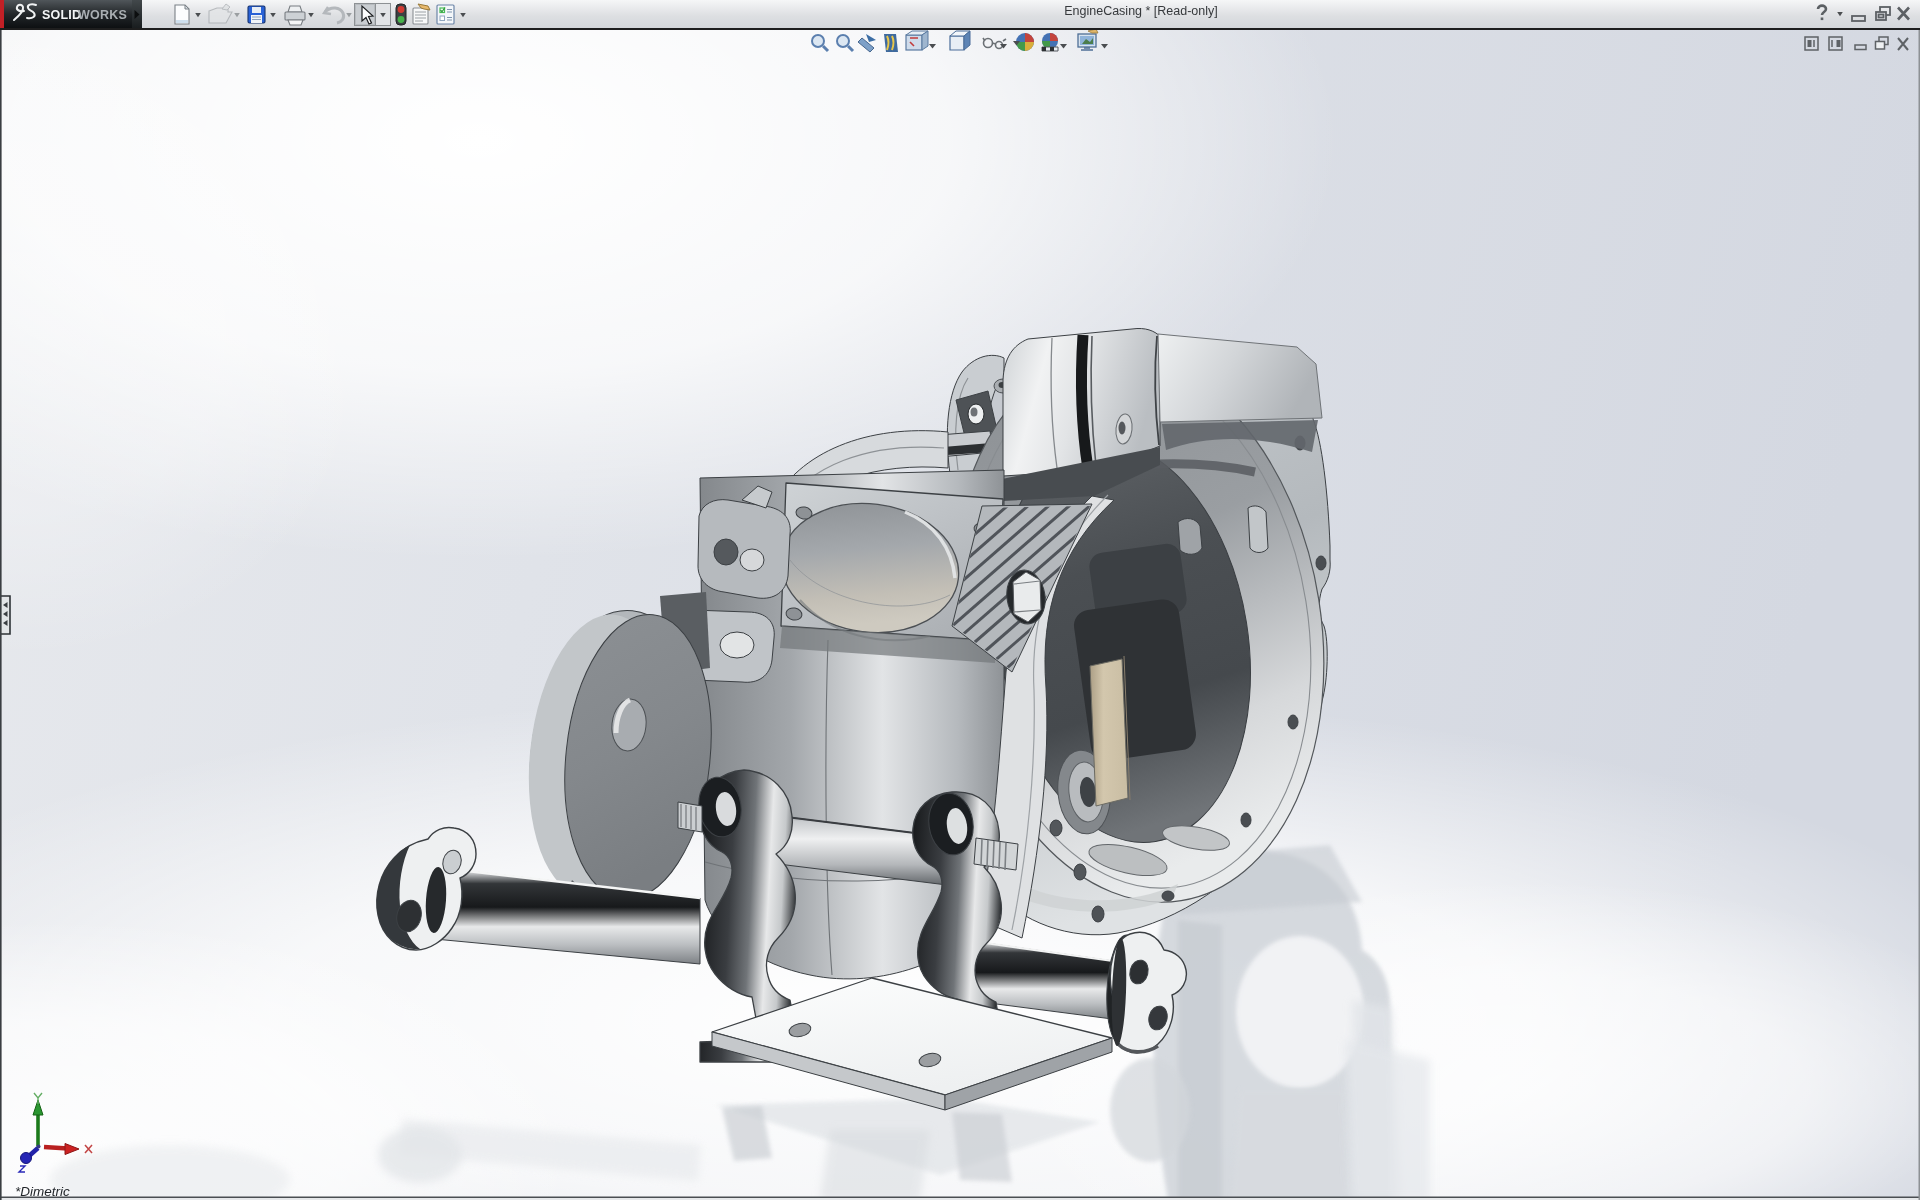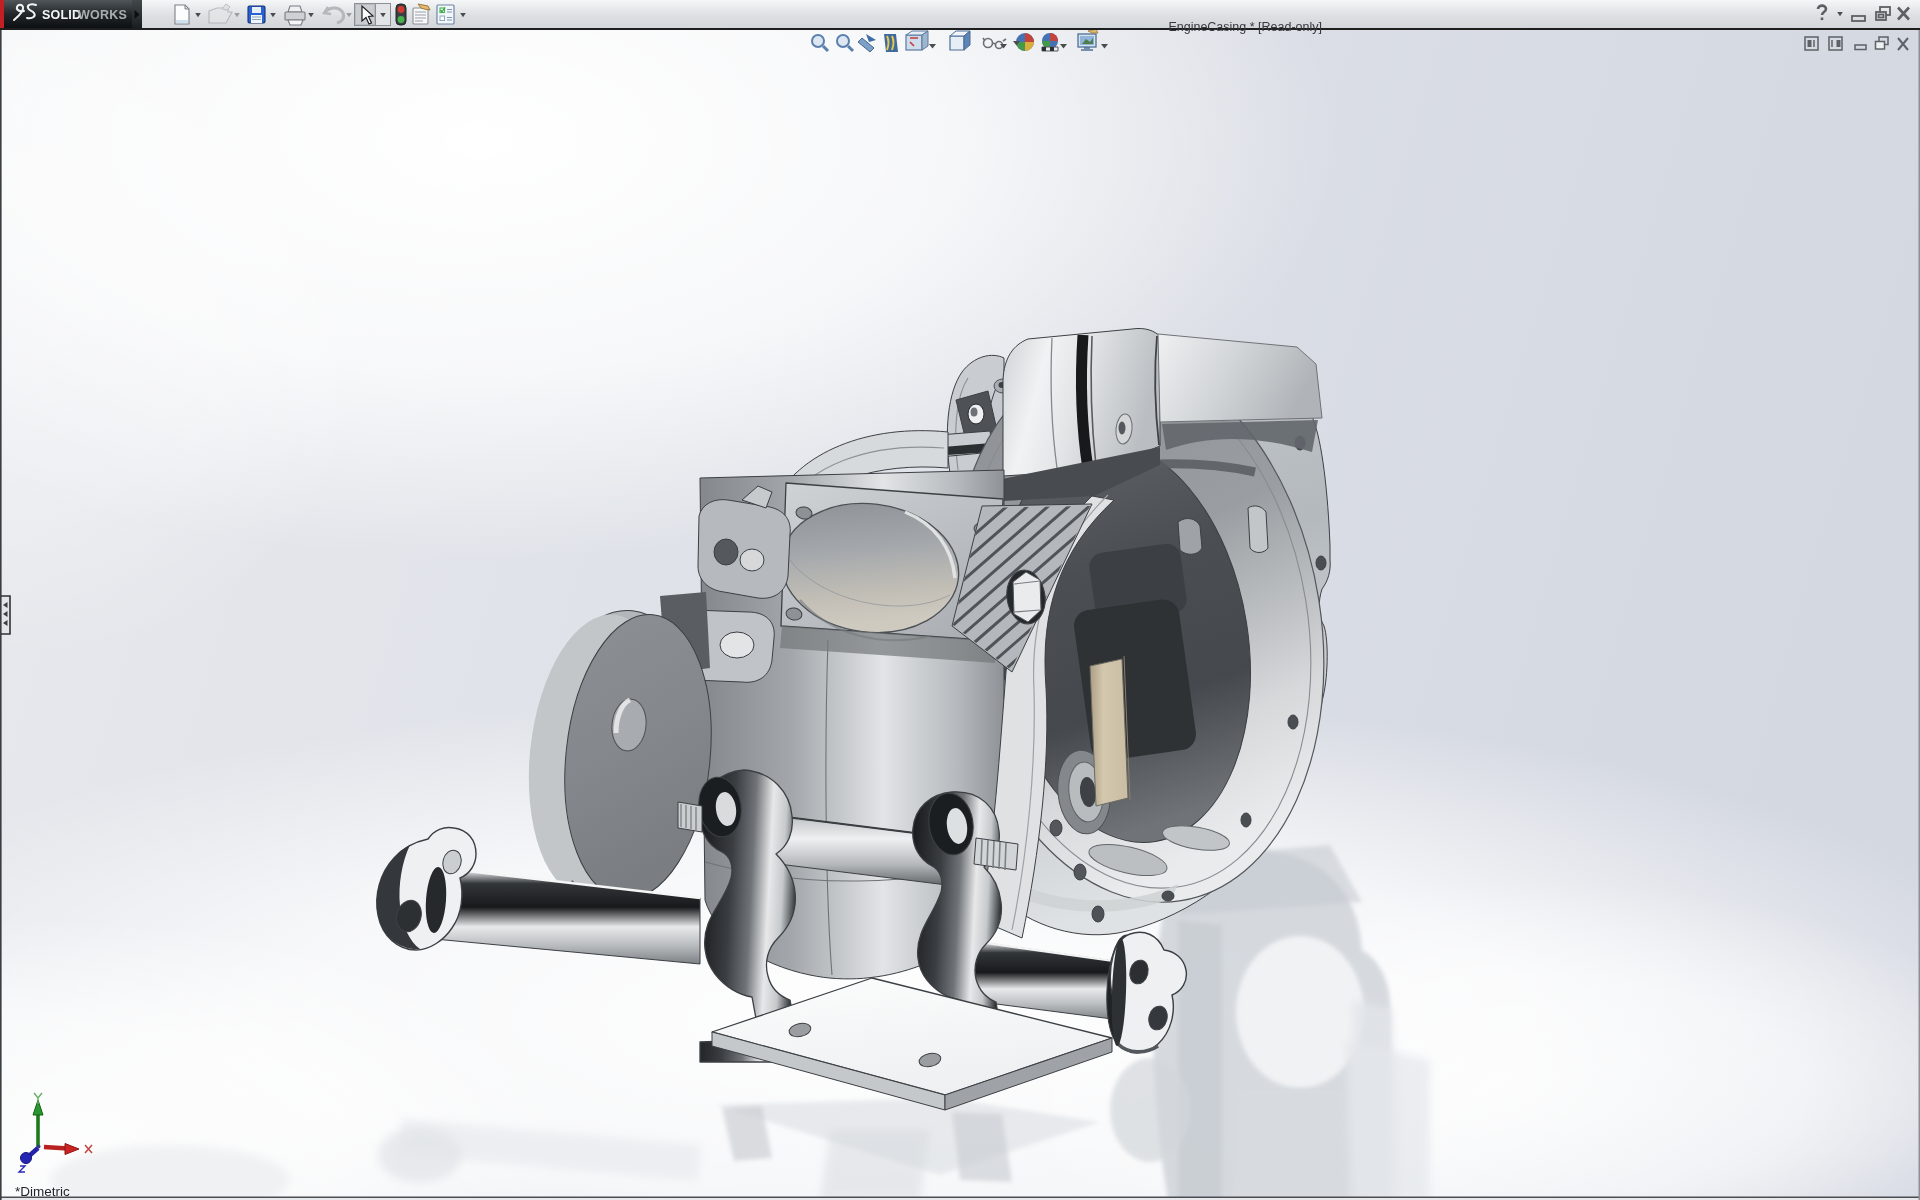--- a/index.html
+++ b/index.html
@@ -2,22 +2,22 @@
 <html><head>
 <meta charset="utf-8">
 <style>
 html,body{margin:0;padding:0;width:1920px;height:1200px;overflow:hidden;background:#fff;font-family:"Liberation Sans",sans-serif;}
 *{box-sizing:border-box;}
 #titlebar{position:absolute;left:0;top:0;width:1920px;height:29px;background:linear-gradient(#f5f6f7,#dddfe2 55%,#d3d6da);}
 #tbline{position:absolute;left:0;top:28px;width:1920px;height:2px;background:#1e1e1e;}
 #redstripe{position:absolute;left:0;top:0;width:4px;height:28px;background:#c32026;}
 #logoblock{position:absolute;left:4px;top:0;width:128px;height:28px;background:linear-gradient(#50565a,#23272a 50%,#0d1012);}
 #logoarrow{position:absolute;left:132px;top:0;width:10px;height:28px;background:linear-gradient(#42484b,#191d1f);}
-#title{position:absolute;left:960px;top:20px;width:362px;text-align:right;font-size:12.5px;color:#36393c;}
-#viewport{position:absolute;left:0;top:30px;width:1916px;height:1170px;}
+#title{position:absolute;left:960px;top:4px;width:362px;text-align:center;font-size:12.5px;color:#36393c;}
+#viewport{position:absolute;left:0;top:30px;width:1916px;height:1170px;font-style:italic;}
 #vpsvg{position:absolute;left:0;top:0;}
 </style>
 </head>
 <body>
 <div id="viewport">
     <svg id="vpsvg" width="1920" height="1170" viewBox="0 30 1920 1170">
 <defs>
  <radialGradient id="glow1" cx="0.5" cy="0.5" r="0.5">
    <stop offset="0" stop-color="#ffffff"></stop>
           <stop offset="0.55" stop-color="#ffffff" stop-opacity="0.75"></stop>

